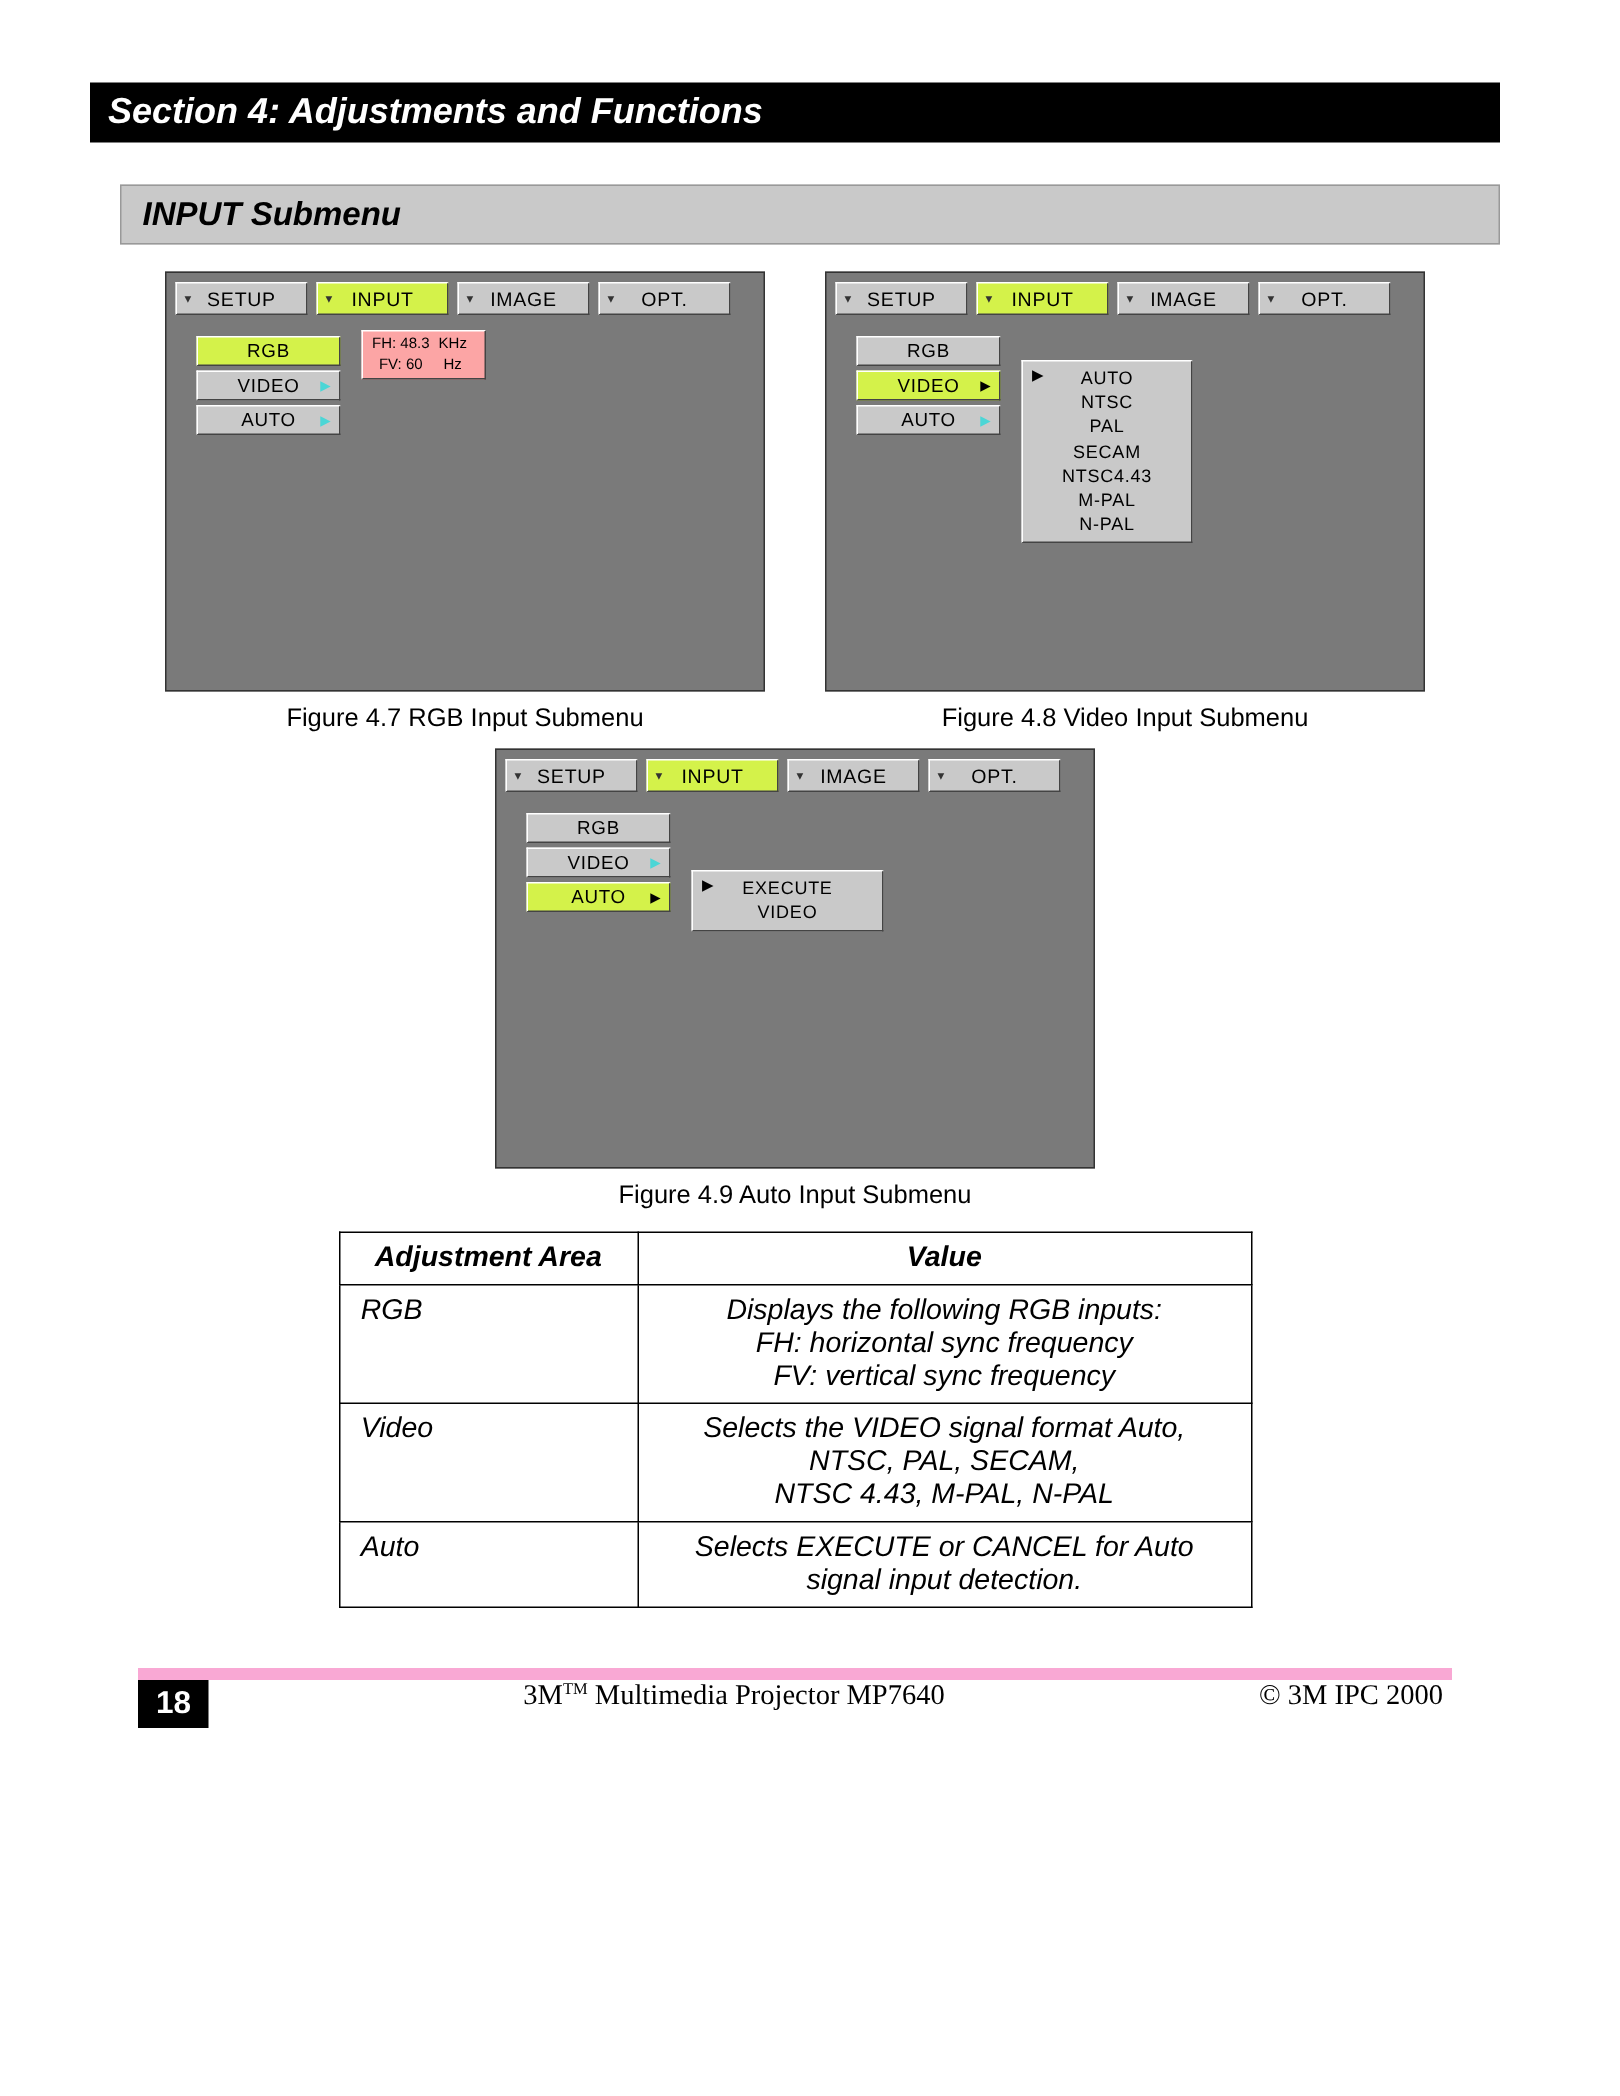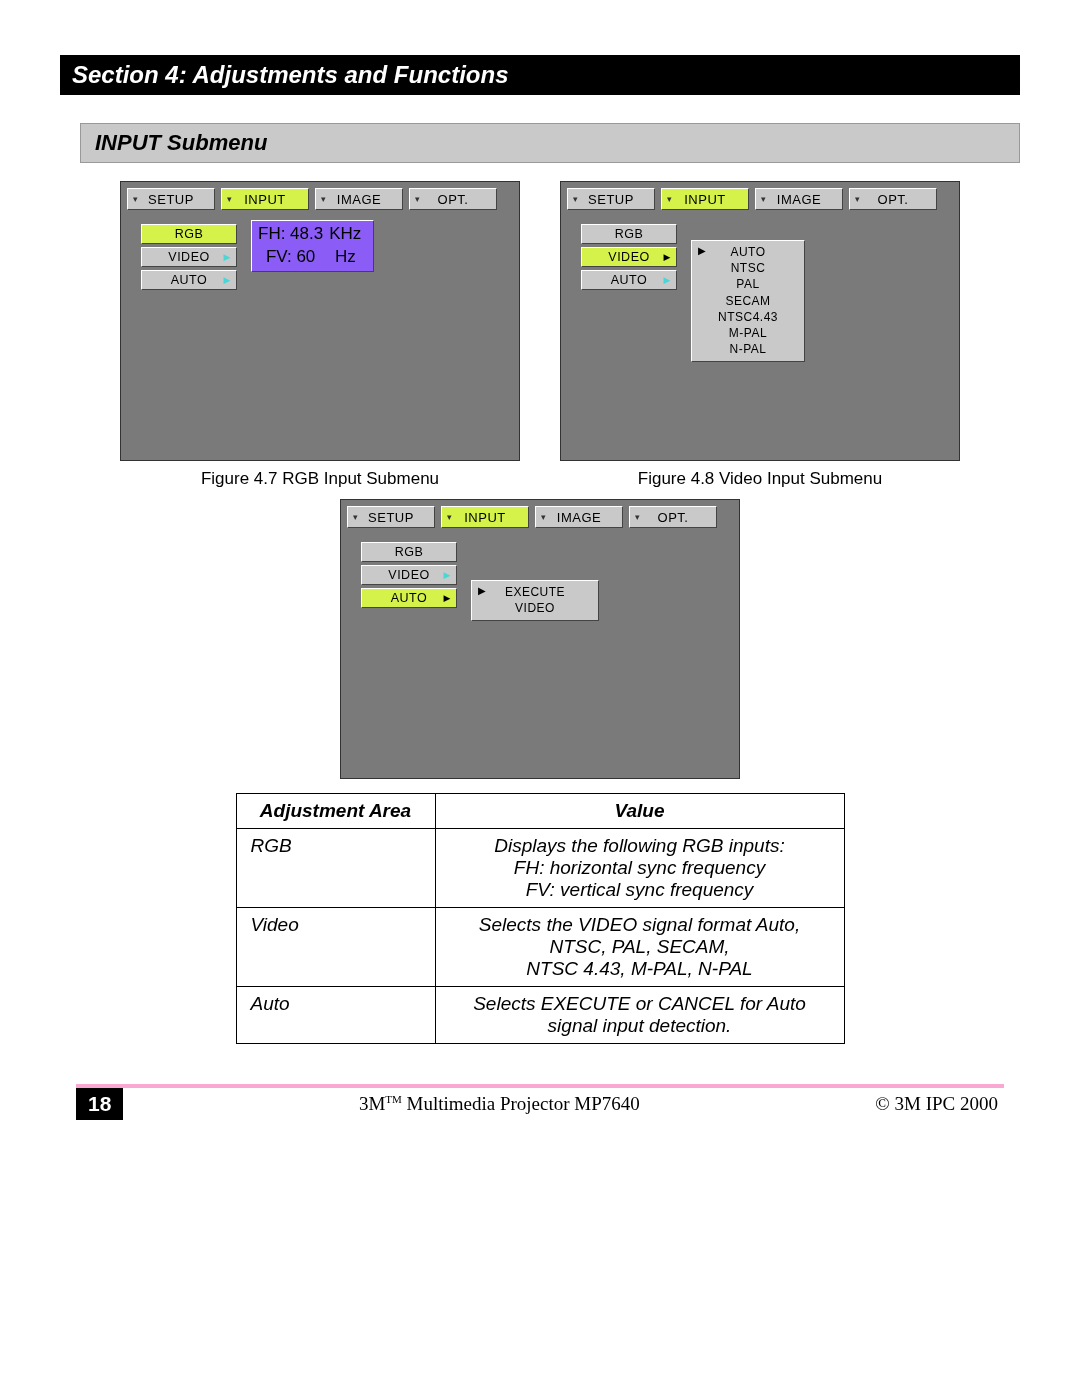--- a/index.html
+++ b/index.html
@@ -3,21 +3,21 @@
 <meta charset="utf-8">
 <style>
   body {
     margin: 0;
     padding: 0;
     font-family: Arial, Helvetica, sans-serif;
     background: #fff;
     width: 1080px;
   }
   .page {
-    padding: 55px 60px 30px 60px;
+    padding: 55px 80px 30px 60px;
   }
   .section-bar {
     background: #000;
     color: #fff;
     font-weight: bold;
     font-size: 24px;
     padding: 6px 12px;
     font-style: italic;
     margin-bottom: 28px;
   }
@@ -105,26 +105,26 @@
     position:absolute;
     right:5px;
     font-size:9px;
     color:#000;
   }
   .mitem .arr.cy { color:#4bd6d6; }
   .infobox {
     position:absolute;
     top: 38px;
     left: 130px;
-    background:#8b5cf6;
+    background:#fca5a5;
     border-top:1px solid #fff;
     border-left:1px solid #fff;
     border-right:1px solid #444;
     border-bottom:1px solid #444;
-    font-size:17px;
+    font-size:10px;
     padding:2px 6px 2px 6px;
     line-height:1.35;
   }
   .infobox table { border-collapse:collapse; }
   .infobox td { padding: 0 6px 0 0; }
   .subbox {
     position:absolute;
     background:#c9c9c9;
     border-top:1px solid #fff;
     border-left:1px solid #fff;
@@ -158,23 +158,23 @@
     padding: 6px 14px;
     vertical-align: top;
   }
   .adjtable th {
     font-weight: bold;
     text-align: center;
   }
   .adjtable td.ctr { text-align:center; }
   .footer {
     display:flex;
-    align-items:center;
-    border-top: 4px solid #f9a8d4;
-    margin: 0 16px;
+    align-items:flex-start;
+    border-top: 8px solid #f9a8d4;
+    margin: 0 32px;
     padding-top: 0;
   }
   .footer .pg {
     background:#000;
     color:#fff;
     font-weight:bold;
     font-size:21px;
     padding:4px 12px;
   }
   .footer .mid {
@@ -332,20 +332,21 @@
           <div class="mitem sel">
               <span>AUTO</span>
               <span class="arr">▶</span>
             </div>
         </div>
         <div class="subbox" style="top:80px; left:130px; width:110px;">
           <div class="row"><span class="rarr">▶</span><span>EXECUTE</span></div>
           <div class="row"><span>VIDEO</span></div>
         </div>
       </div>
+      <div class="caption">Figure 4.9 Auto Input Submenu</div>
     </div>
   </div>
 
   <table class="adjtable">
     <tbody>
         <tr>
       <th style="width:170px;"><span>Adjustment Area</span></th>
       <th style="width:380px;"><span>Value</span></th>
     </tr>
     <tr>

